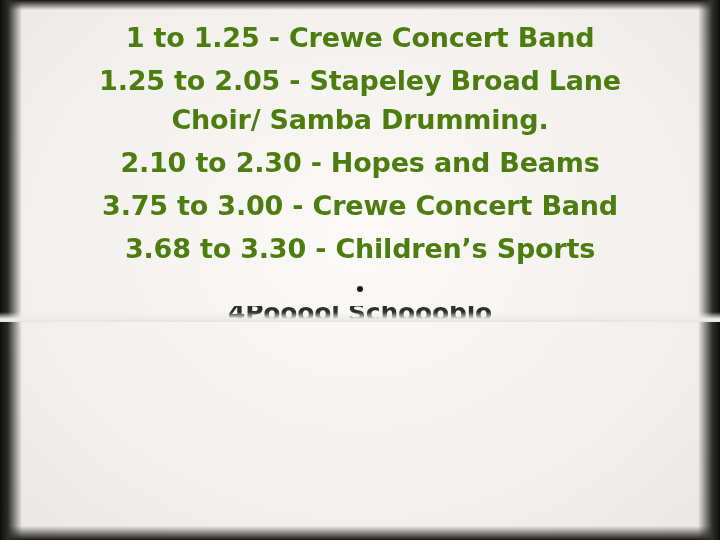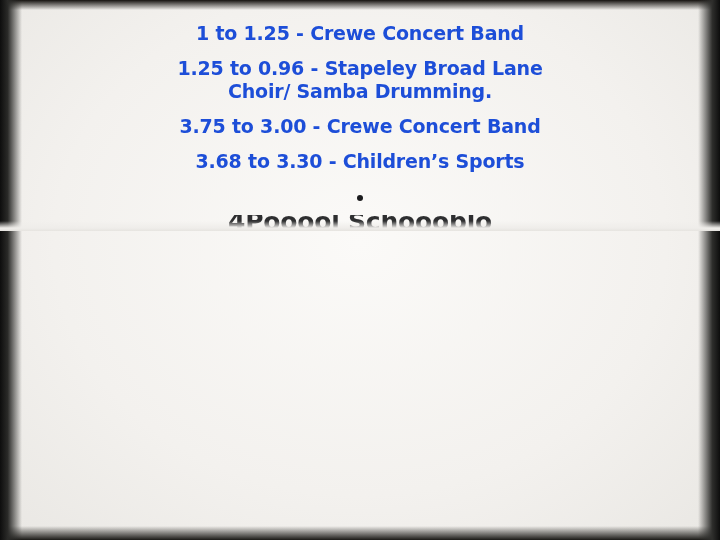--- a/index.html
+++ b/index.html
@@ -59,34 +59,34 @@
   }
   .schedule {
     position: relative;
     z-index: 2;
     padding: 24px 70px 0 70px;
     text-align: center;
   }
   .line {
     font-family: "DejaVu Sans", sans-serif;
     font-weight: 700;
-    color: #1d4ed8;
-    font-size: 19px;
+    color: #4d7c0f;
+    font-size: 27px;
     line-height: 1.0;
     letter-spacing: -0.2px;
     white-space: nowrap;
   }
   .line.sub {
     white-space: nowrap;
   }
   .entry {
     margin-bottom: 16px;
   }
   .entry .line + .line {
-    margin-top: 4px;
+    margin-top: 12px;
   }
   .bullet-row {
     position: relative;
     z-index: 2;
     text-align: center;
     margin-top: 6px;
   }
   .bullet-dot {
     display: inline-block;
     width: 6px;
@@ -123,25 +123,26 @@
 <div class="page">
   <div class="paper-tint"></div>
 
   <div class="schedule">
 
     <div class="entry">
       <div class="line">1 to 1.25  -  Crewe Concert Band</div>
     </div>
 
     <div class="entry">
-      <div class="line">1.25 to 0.96 -  Stapeley Broad Lane</div>
+      <div class="line">1.25 to 2.05 -  Stapeley Broad Lane</div>
       <div class="line sub">Choir/ Samba Drumming.</div>
     </div>
 
     <div class="entry">
+      <div class="line">2.10 to 2.30  - Hopes and Beams</div>
     </div>
 
     <div class="entry">
       <div class="line">3.75 to 3.00 -  Crewe Concert Band</div>
     </div>
 
     <div class="entry">
       <div class="line">3.68 to 3.30 -  Children’s Sports</div>
     </div>
 

